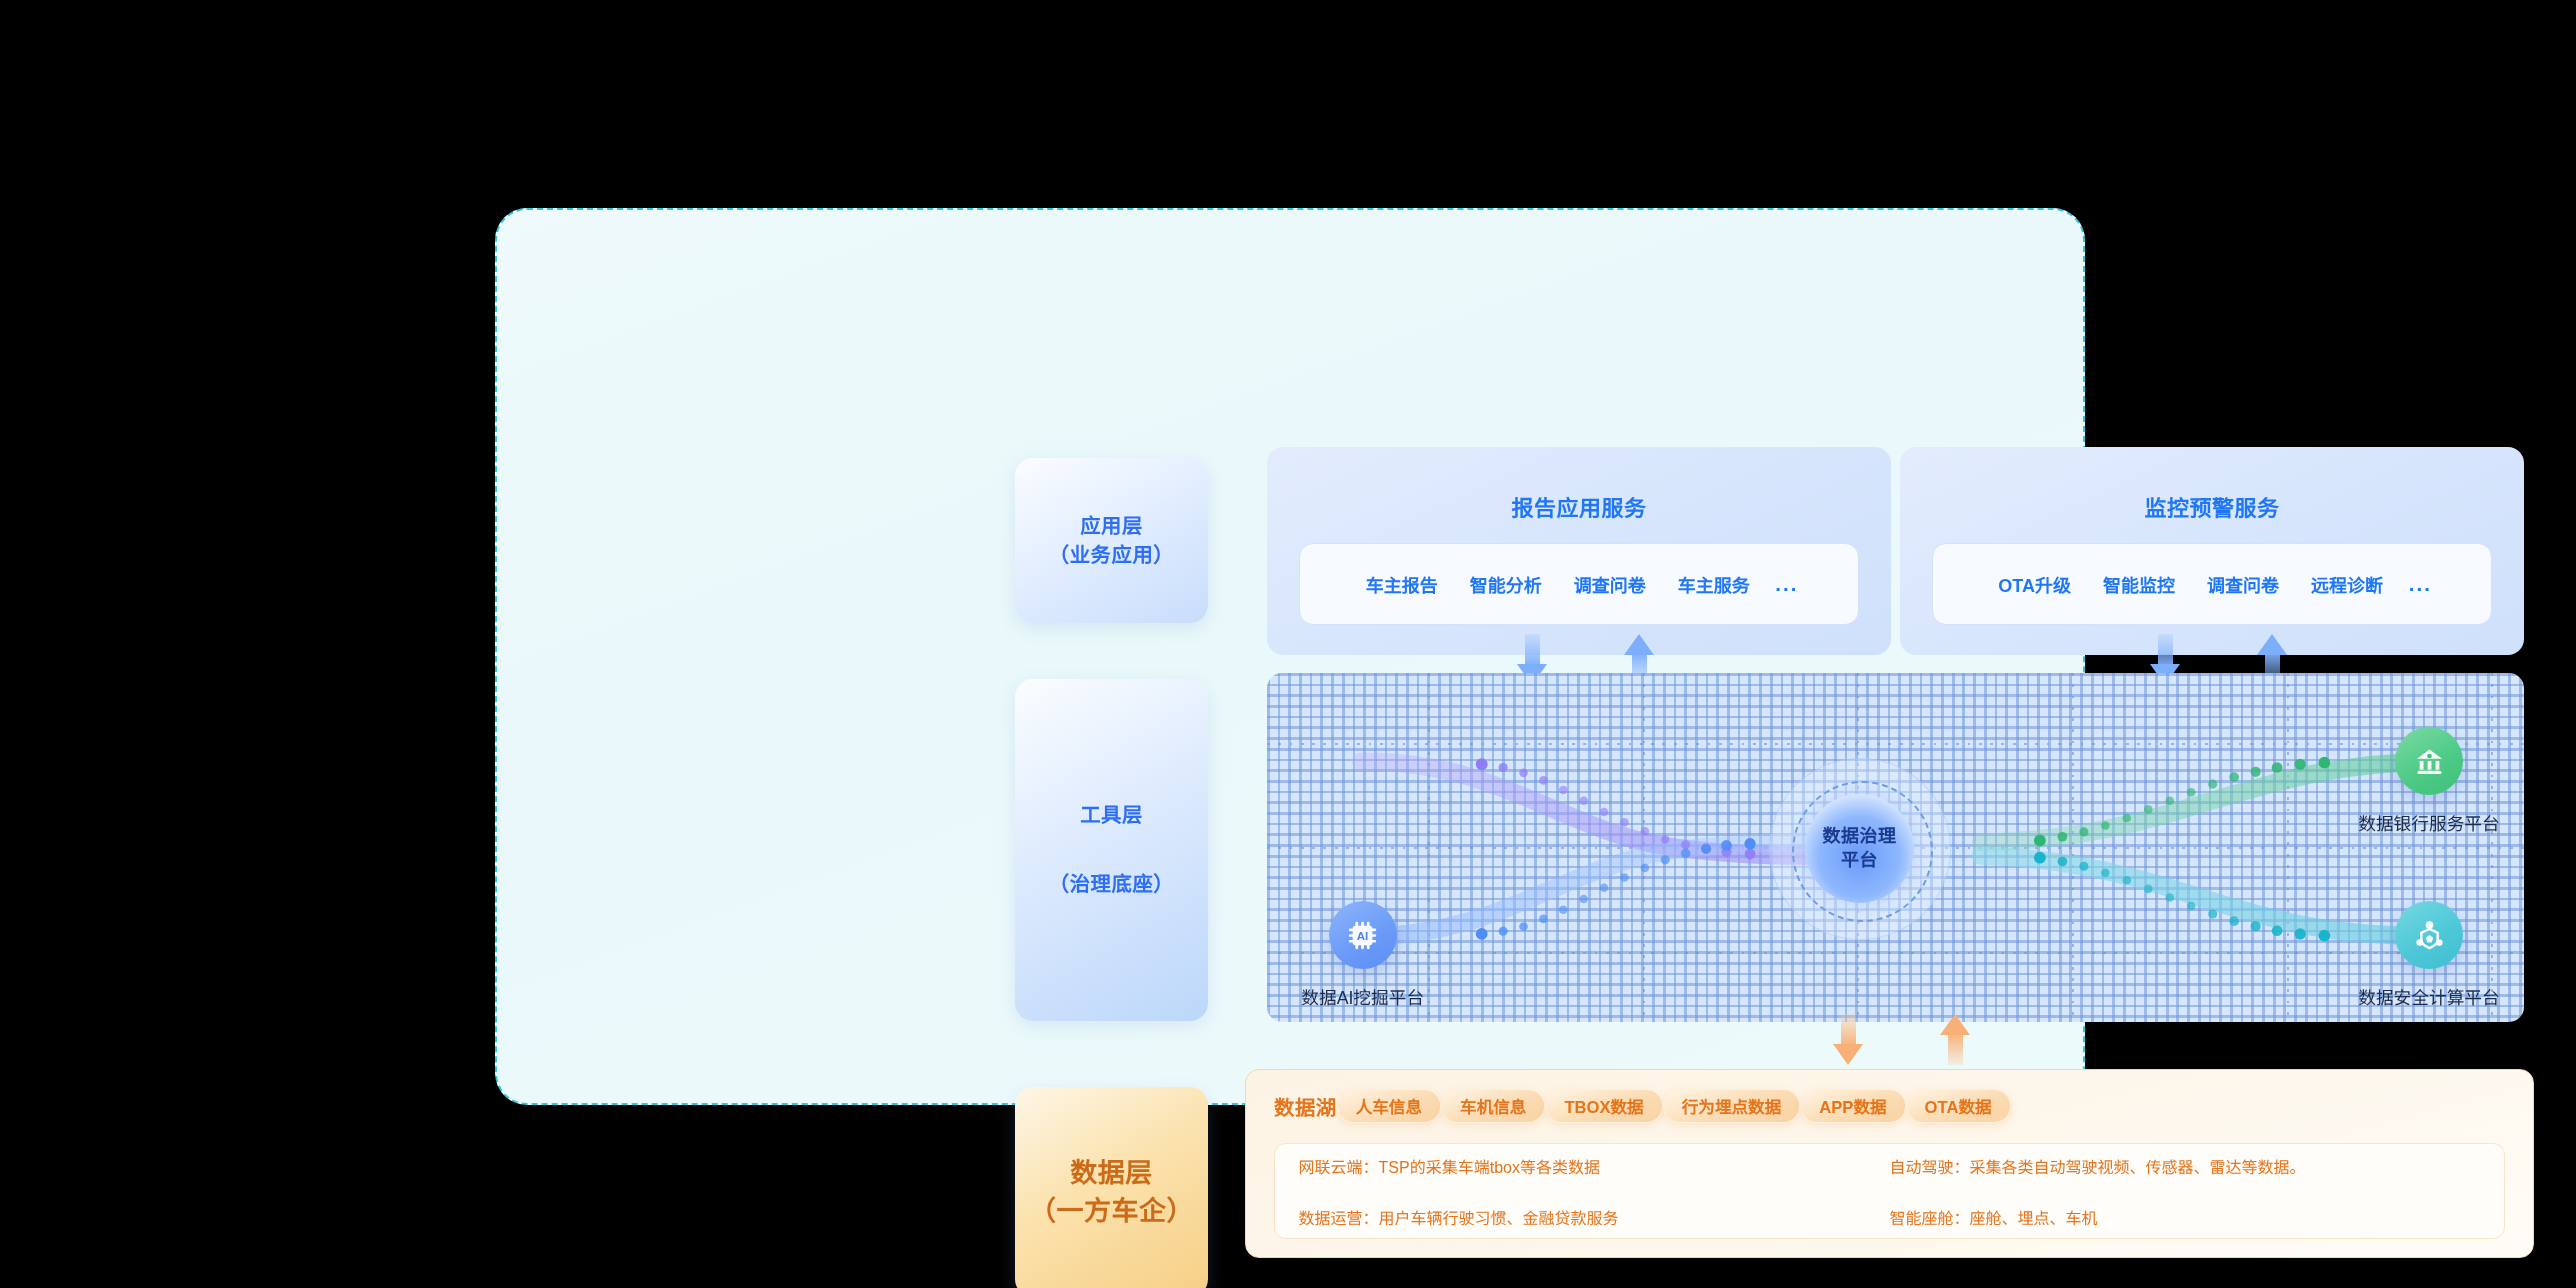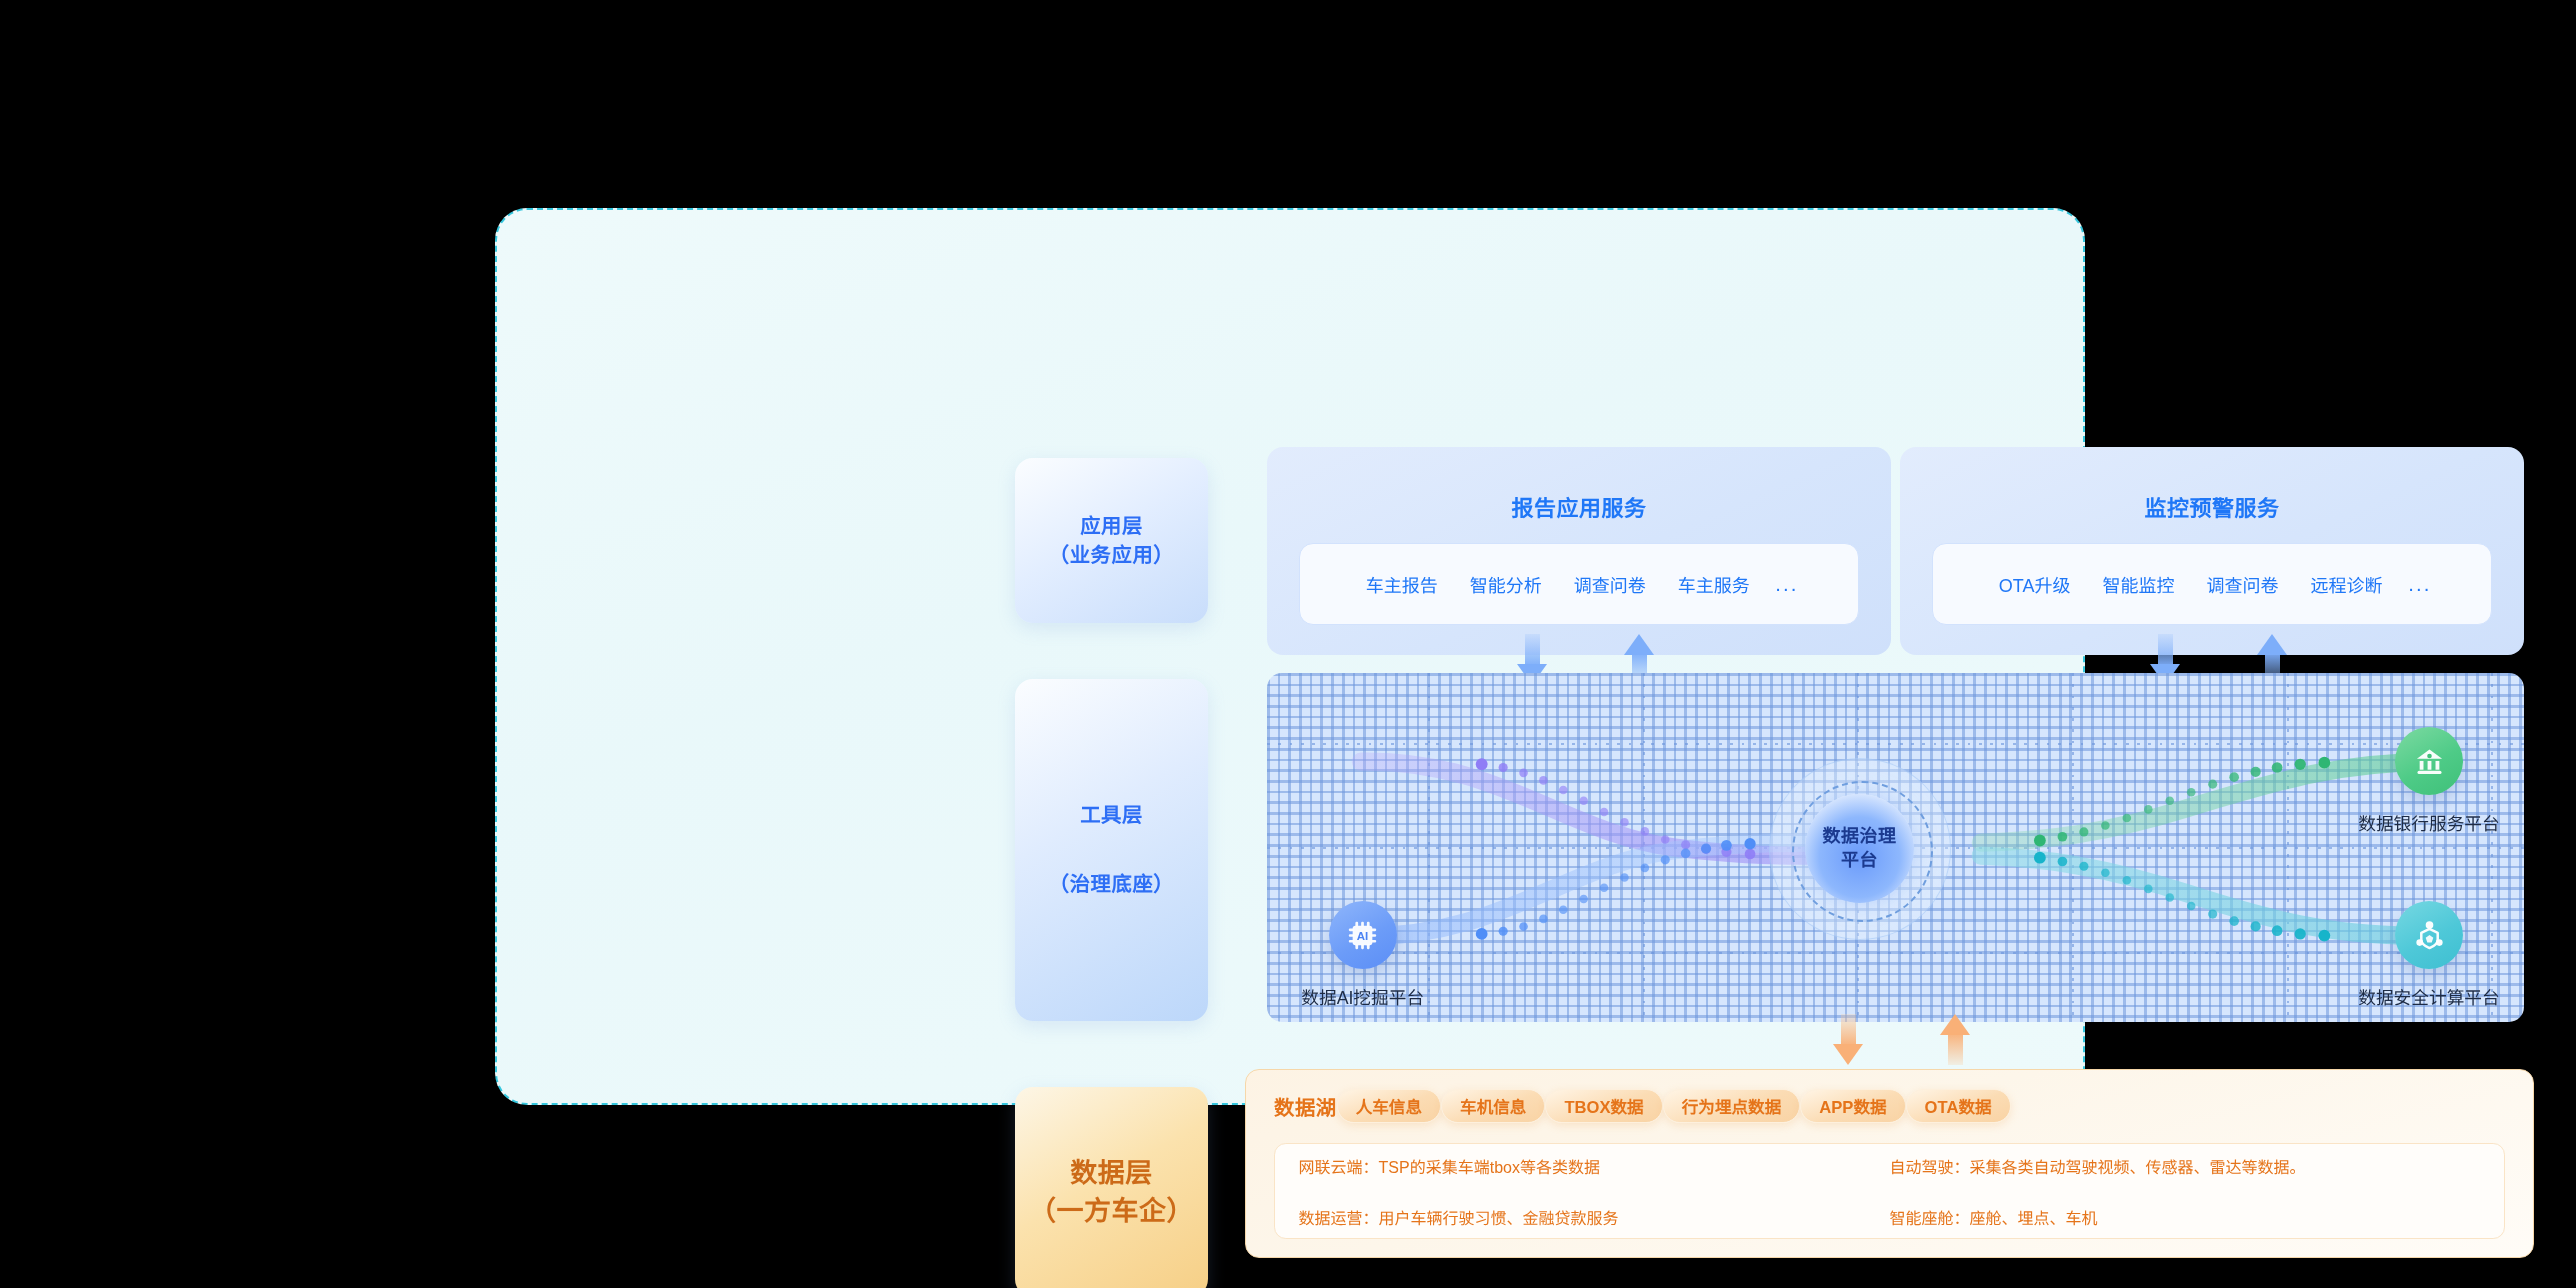--- a/index.html
+++ b/index.html
@@ -53,21 +53,21 @@
     position:absolute;left:0;right:0;top:43px;text-align:center;
     font-size:22px;font-weight:700;color:#1f77f7;letter-spacing:0.5px;
   }
   .tagbar{
     position:absolute;left:32px;right:32px;top:96px;height:82px;
     background:#f7faff;border:1.6px solid #d2e2fd;border-radius:14px;
     display:flex;align-items:center;justify-content:center;gap:0;
     box-sizing:border-box;
   }
   .tagbar .tg{
-    font-size:18px;color:#1f77f7;font-weight:400;padding:0 16px;white-space:nowrap;
+    font-size:18px;color:#1f77f7;font-weight:700;padding:0 16px;white-space:nowrap;
   }
   .tagbar .tg.dots{font-size:20.4px;letter-spacing:2.1px;padding:0 9.7px;}
 
   
   .arrow{position:absolute;width:31px;height:52px;}
   .arrow .shaft{position:absolute;left:8px;width:15px;}
   .arrow .head{position:absolute;left:0;width:0;height:0;border-left:15.6px solid transparent;border-right:15.6px solid transparent;}
   .arrow.down .shaft{top:0;height:31px;background:linear-gradient(180deg,rgba(160,196,252,.25),rgba(125,174,250,.95));}
   .arrow.down .head{top:30px;border-top:21.5px solid #7daefa;}
   .arrow.up .shaft{top:20.4px;height:31px;background:linear-gradient(0deg,rgba(160,196,252,.25),rgba(125,174,250,.95));}

